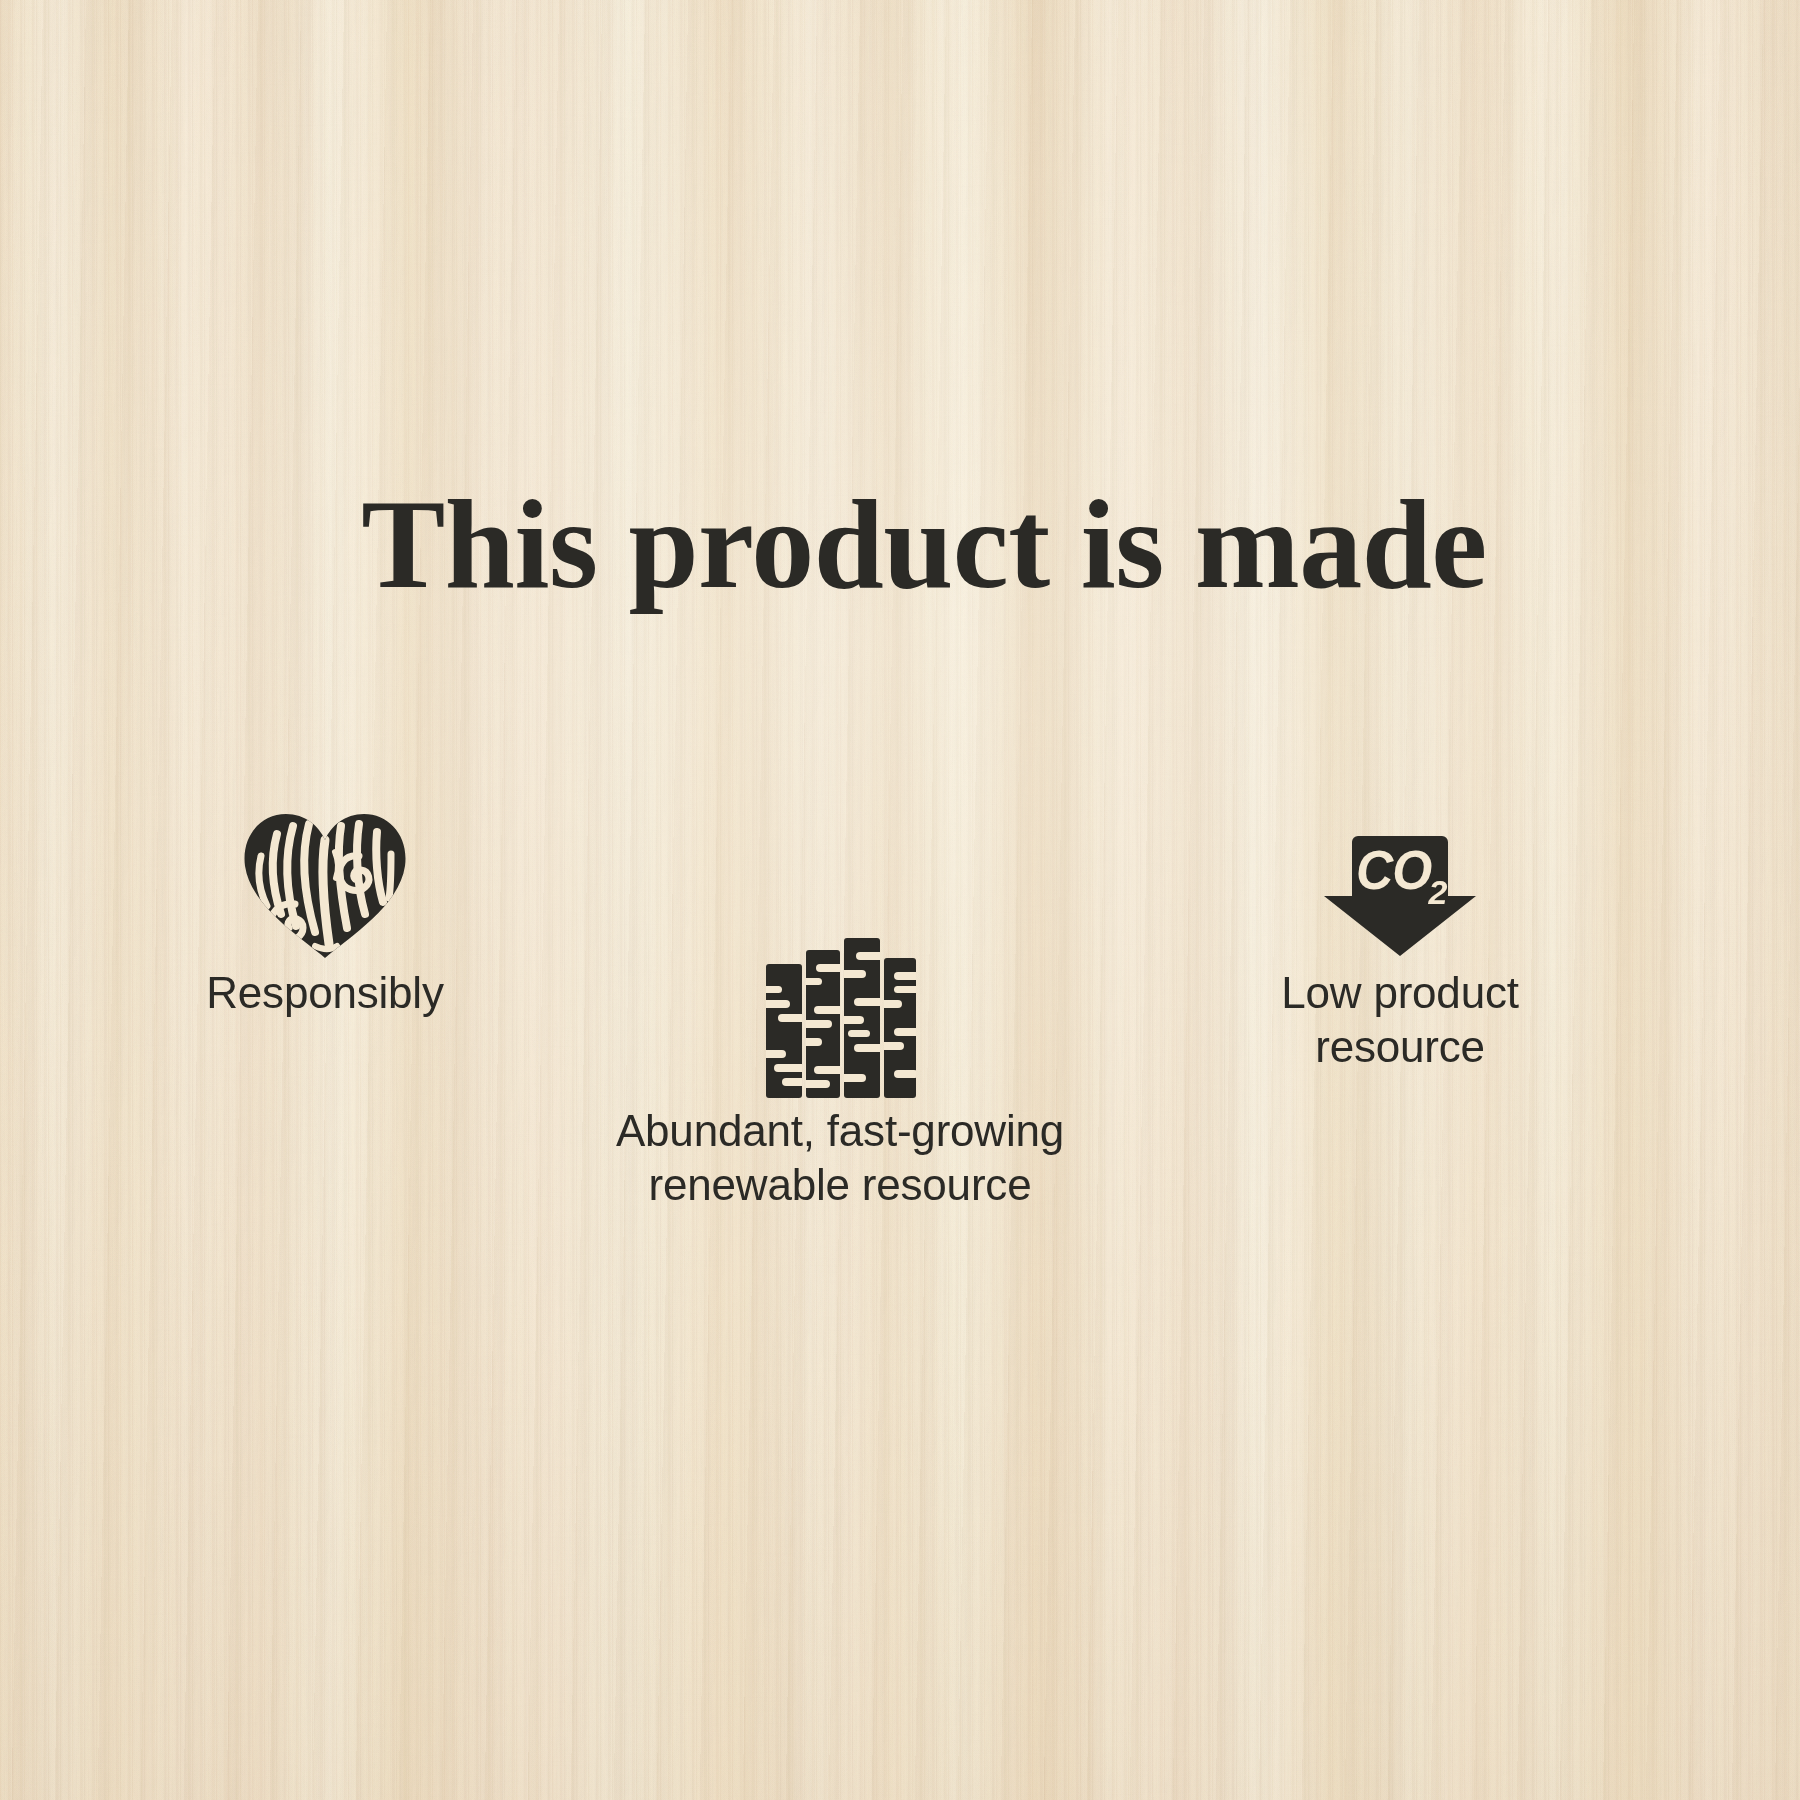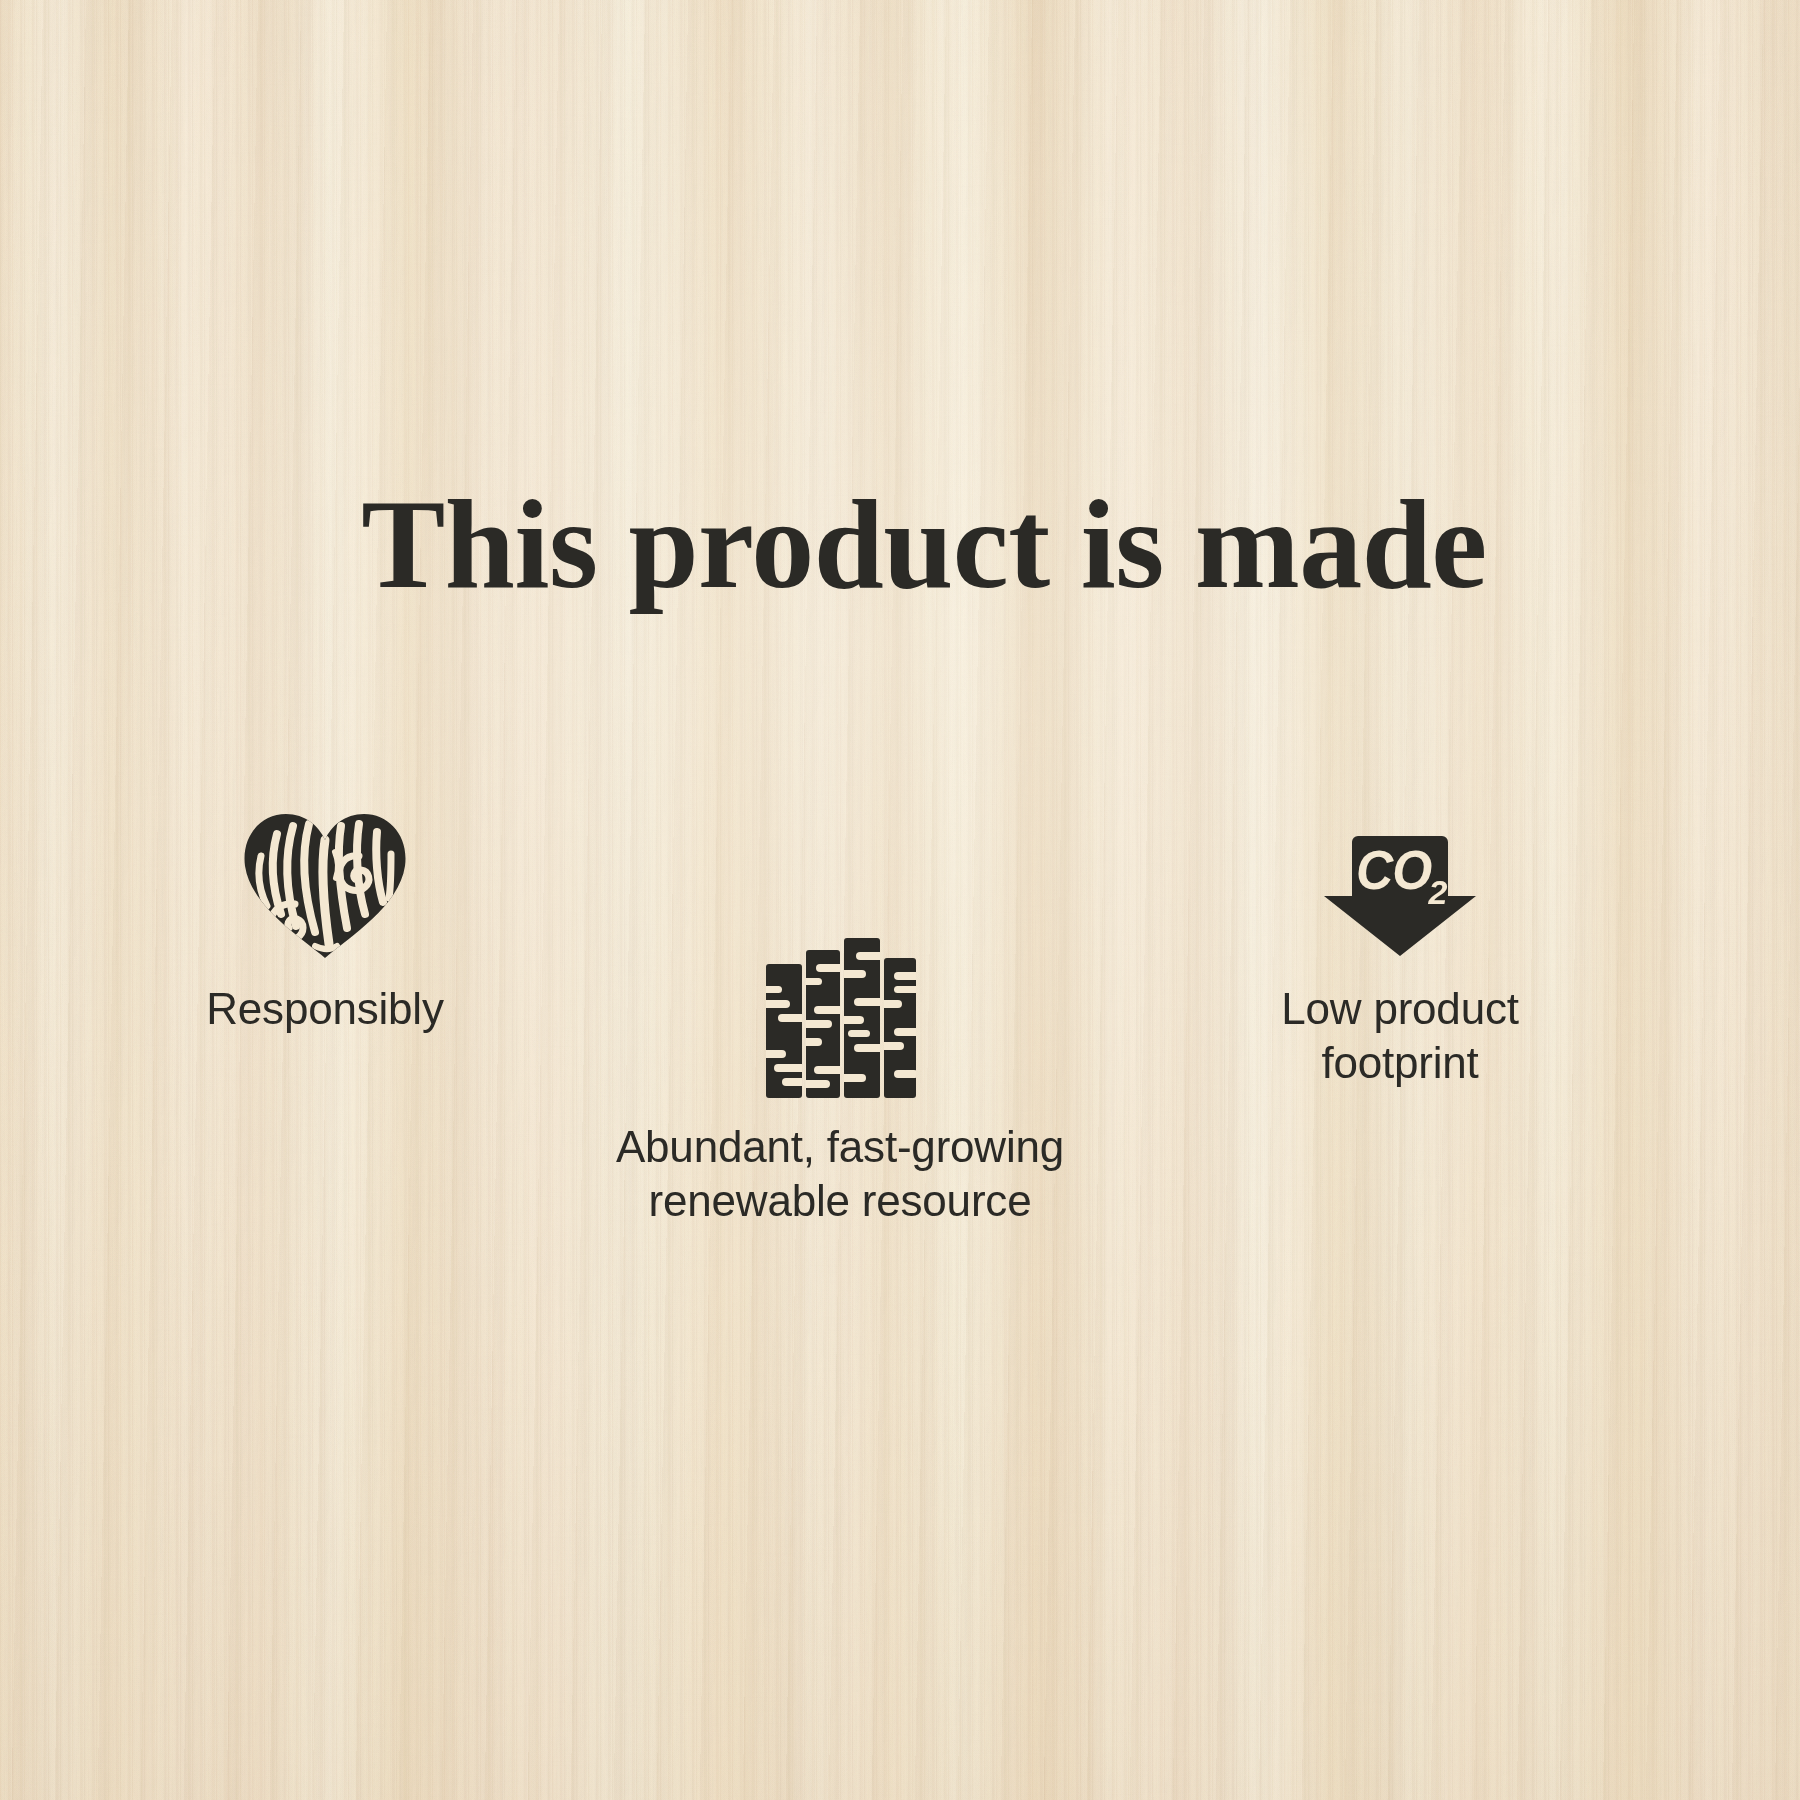--- a/index.html
+++ b/index.html
@@ -134,21 +134,21 @@
     align-items: flex-end;
     justify-content: center;
   }
 
   .feature .caption {
     font-family: "Liberation Sans", sans-serif;
     font-size: 44px;
     line-height: 1.22;
     color: #2b2a26;
     letter-spacing: -0.2px;
-    margin-top: 22px;
+    margin-top: 6px;
   }
   .feature .caption .cap-line { display: block; white-space: nowrap; }
 
   
   .feature-harvested {
     left: 40px;
     top: 30px;
     width: 430px;
   }
   .feature-harvested .icon-wrap { height: 150px; }
@@ -349,19 +349,19 @@
                      L4 64
                      H32
                      V10
                      A6 6 0 0 1 38 4 Z" fill="#2b2a26"></path>
             <text x="74" y="57" fill="#f4e8d2" font-family="'Liberation Sans', sans-serif" font-size="56" font-weight="bold" text-anchor="middle" transform="scale(0.92 1) translate(6 0)" letter-spacing="-1">CO</text>
             <text x="118" y="72" fill="#f4e8d2" font-family="'Liberation Sans', sans-serif" font-size="34" font-weight="bold" text-anchor="middle">2</text>
           </svg>
         </div>
         <div class="caption">
           <span class="cap-line">Low product</span>
-          <span class="cap-line">footprint</span>
+          <span class="cap-line">resource</span>
         </div>
       </div>
 
     </div>
   </div>
 </div>
 
 </body></html>

